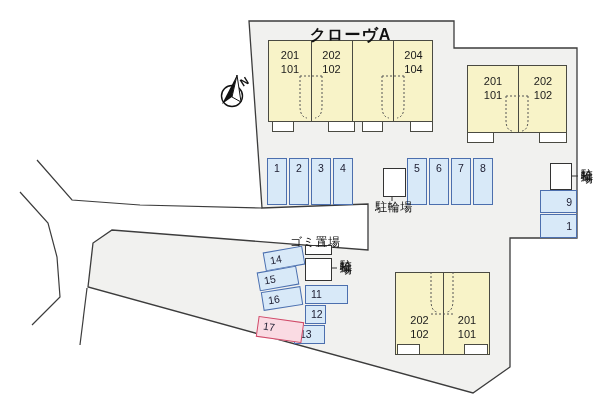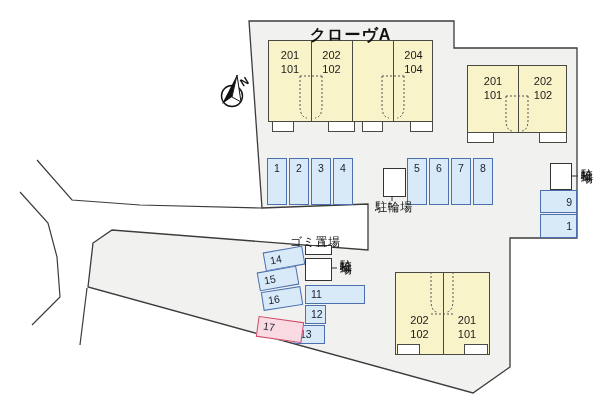--- a/index.html
+++ b/index.html
@@ -85,21 +85,21 @@
   <div class="stall topnum" style="left:333px;top:158px;width:20px;height:47px;">4</div>
 
   <div class="stall topnum" style="left:407px;top:158px;width:20px;height:47px;">5</div>
   <div class="stall topnum" style="left:429px;top:158px;width:20px;height:47px;">6</div>
   <div class="stall topnum" style="left:451px;top:158px;width:20px;height:47px;">7</div>
   <div class="stall topnum" style="left:473px;top:158px;width:20px;height:47px;">8</div>
 
   <div class="stall rightnum" style="left:540px;top:190px;width:37px;height:23px;">9</div>
   <div class="stall rightnum" style="left:540px;top:214px;width:37px;height:24px;">1</div>
 
-  <div class="stall leftnum" style="left:305px;top:285px;width:60px;height:19px;">11</div>
+  <div class="stall leftnum" style="left:305px;top:285px;width:43px;height:19px;">11</div>
   <div class="stall leftnum" style="left:305px;top:305px;width:21px;height:19px;">12</div>
   <div class="stall leftnum" style="left:294px;top:325px;width:31px;height:19px;">13</div>
 
   <div class="stall leftnum" style="left:264px;top:249px;width:40px;height:19px;transform:rotate(-10deg);">14</div>
   <div class="stall leftnum" style="left:258px;top:269px;width:40px;height:19px;transform:rotate(-10deg);">15</div>
   <div class="stall leftnum" style="left:262px;top:289px;width:40px;height:19px;transform:rotate(-9deg);">16</div>
   <div class="stall leftnum pink" style="left:257px;top:319px;width:46px;height:21px;transform:rotate(8deg);">17</div>
 
   <div class="wbox" style="left:383px;top:168px;width:23px;height:29px;"></div>
   <div class="flabel" style="left:371px;top:199px;width:46px;">駐輪場</div>

